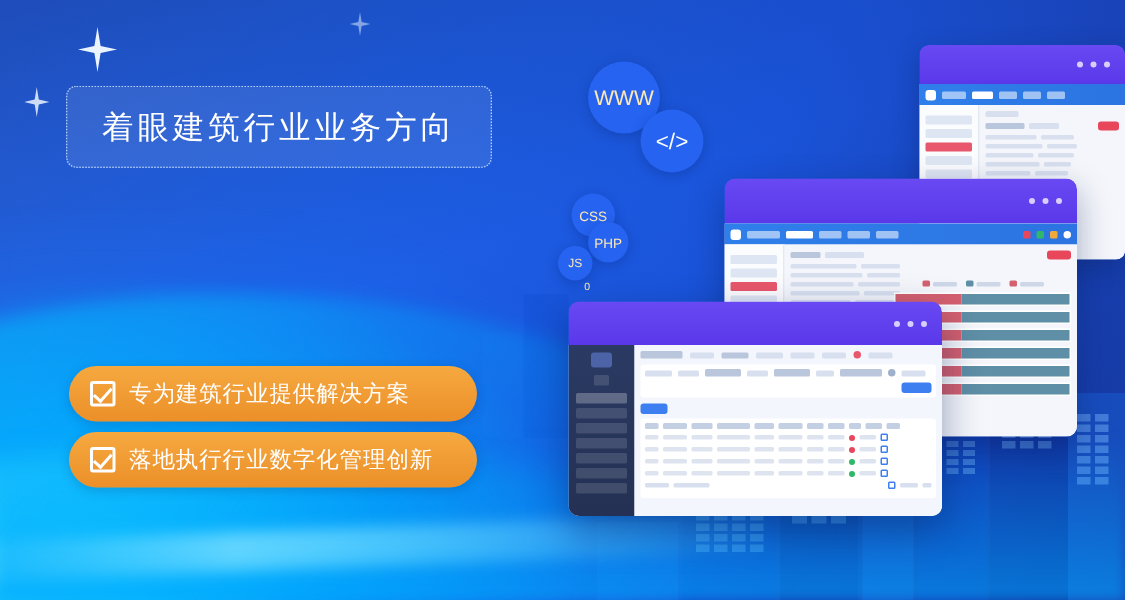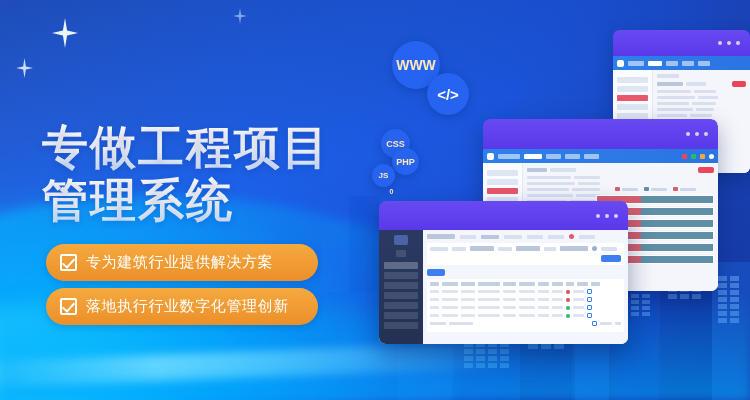--- a/index.html
+++ b/index.html
@@ -113,21 +113,21 @@
     width:5px; height:10px; border:solid #ffffff;
     border-width:0 2.4px 2.4px 0; transform:rotate(42deg);
   }
   .pill .ptxt { font-size:15px; color:#ffffff; letter-spacing:.6px; white-space:nowrap; }
 
   
   .bubble {
     position:absolute; border-radius:50%;
     background:#2563f0;
     display:flex; align-items:center; justify-content:center;
-    color:#ffe9b8; font-weight:bold;
+    color:#ffe9b8; font-weight:normal;
     box-shadow:0 2px 8px rgba(0,25,90,.25);
   }
   .bub-www { left:392px; top:41px; width:48px; height:48px; font-size:14px; }
   .bub-code { left:427px; top:73px; width:42px; height:42px; font-size:15px; color:#ffffff; }
   .bub-html { left:410px; top:113px; width:35px; height:35px; font-size:10px; }
   .bub-css { left:381px; top:129px; width:29px; height:29px; font-size:9px; }
   .bub-php { left:392px; top:148px; width:27px; height:27px; font-size:9px; }
   .bub-js  { left:372px; top:164px; width:23px; height:23px; font-size:8px; }
   .bub-zero{ left:383px; top:183px; width:17px; height:17px; font-size:7px; background:transparent; box-shadow:none;}
 
@@ -316,25 +316,24 @@
   <div class="bg-glow-left"></div>
   <div class="bg-swoosh-a"></div>
   <div class="bg-swoosh-b"></div>
   <div class="bg-streak"></div>
   <div class="bg-bottomwash"></div>
 
   <div class="spark" style="left:52px;top:18px;width:26px;height:30px;"></div>
   <div class="spark" style="left:16px;top:58px;width:17px;height:20px;opacity:.85"></div>
   <div class="spark" style="left:233px;top:8px;width:14px;height:16px;opacity:.5"></div>
 
-
-  <div class="headline">
-    <div class="ln">专做工程项目</div>
-    <div class="ln">管理系统</div>
-  </div>
+  <div class="subtitle-box">
+    <span>着眼建筑行业业务方向</span>
+  </div>
+
 
   <div class="pill p1">
     <span class="chk"></span>
     <span class="ptxt">专为建筑行业提供解决方案</span>
   </div>
   <div class="pill p2">
     <span class="chk"></span>
     <span class="ptxt">落地执行行业数字化管理创新</span>
   </div>
 

